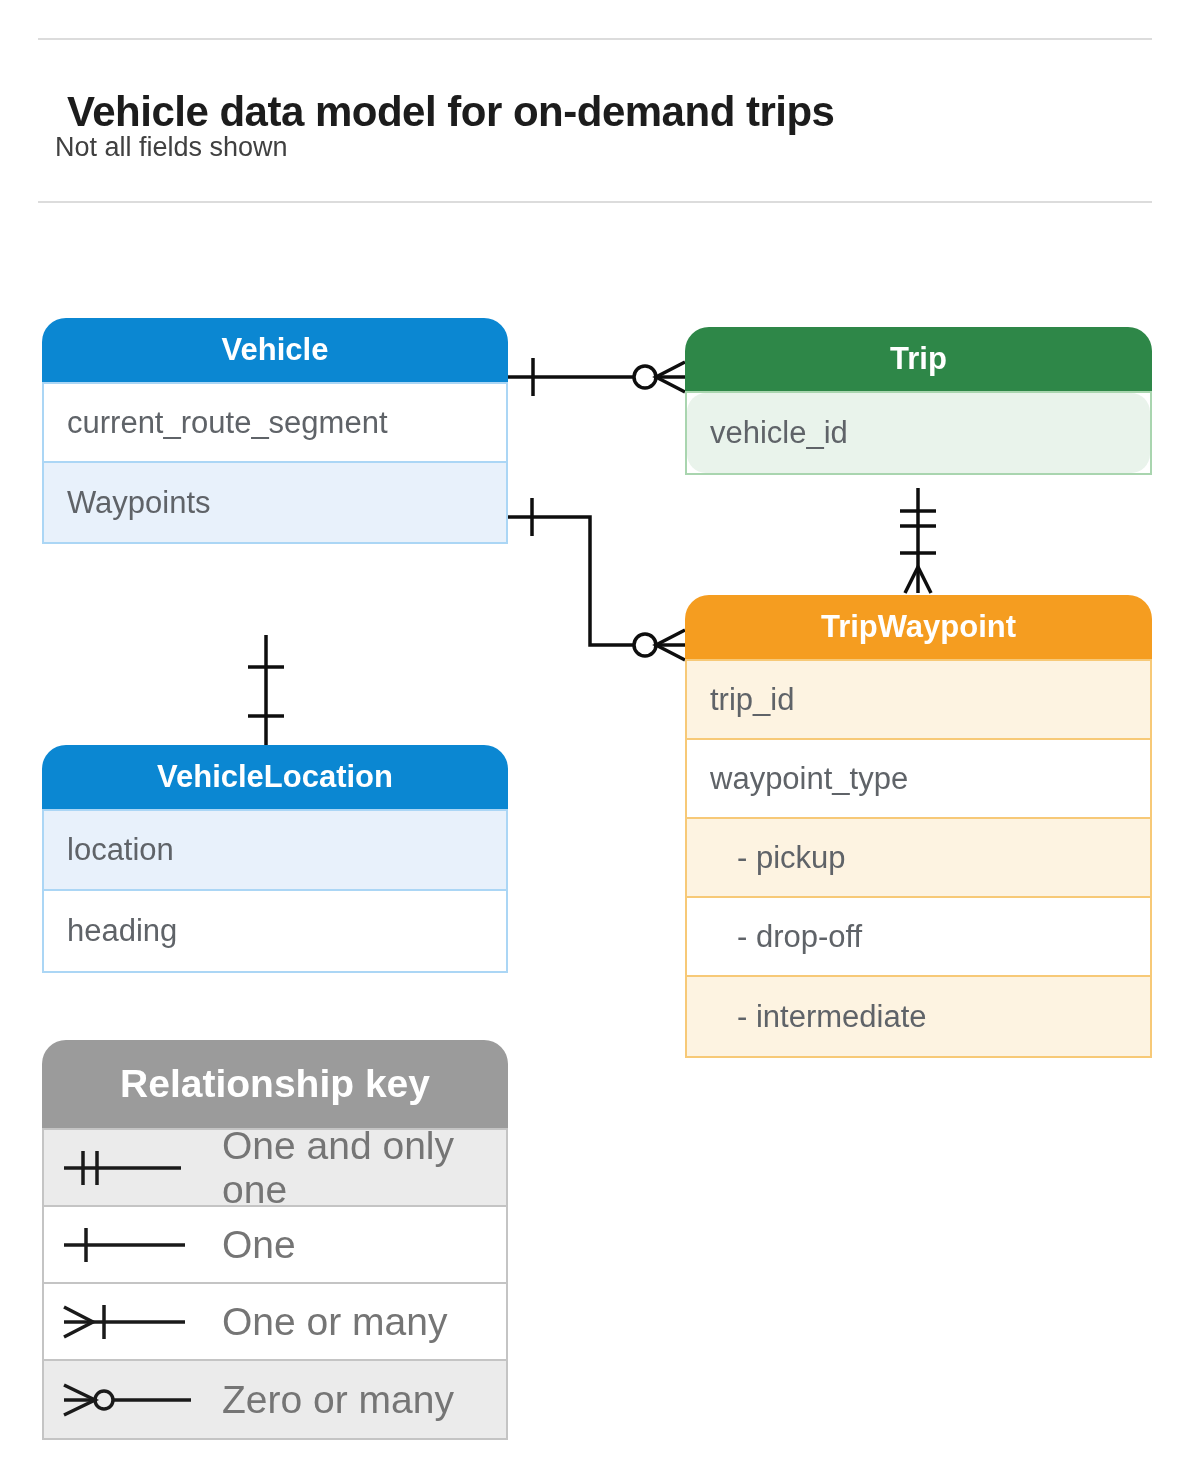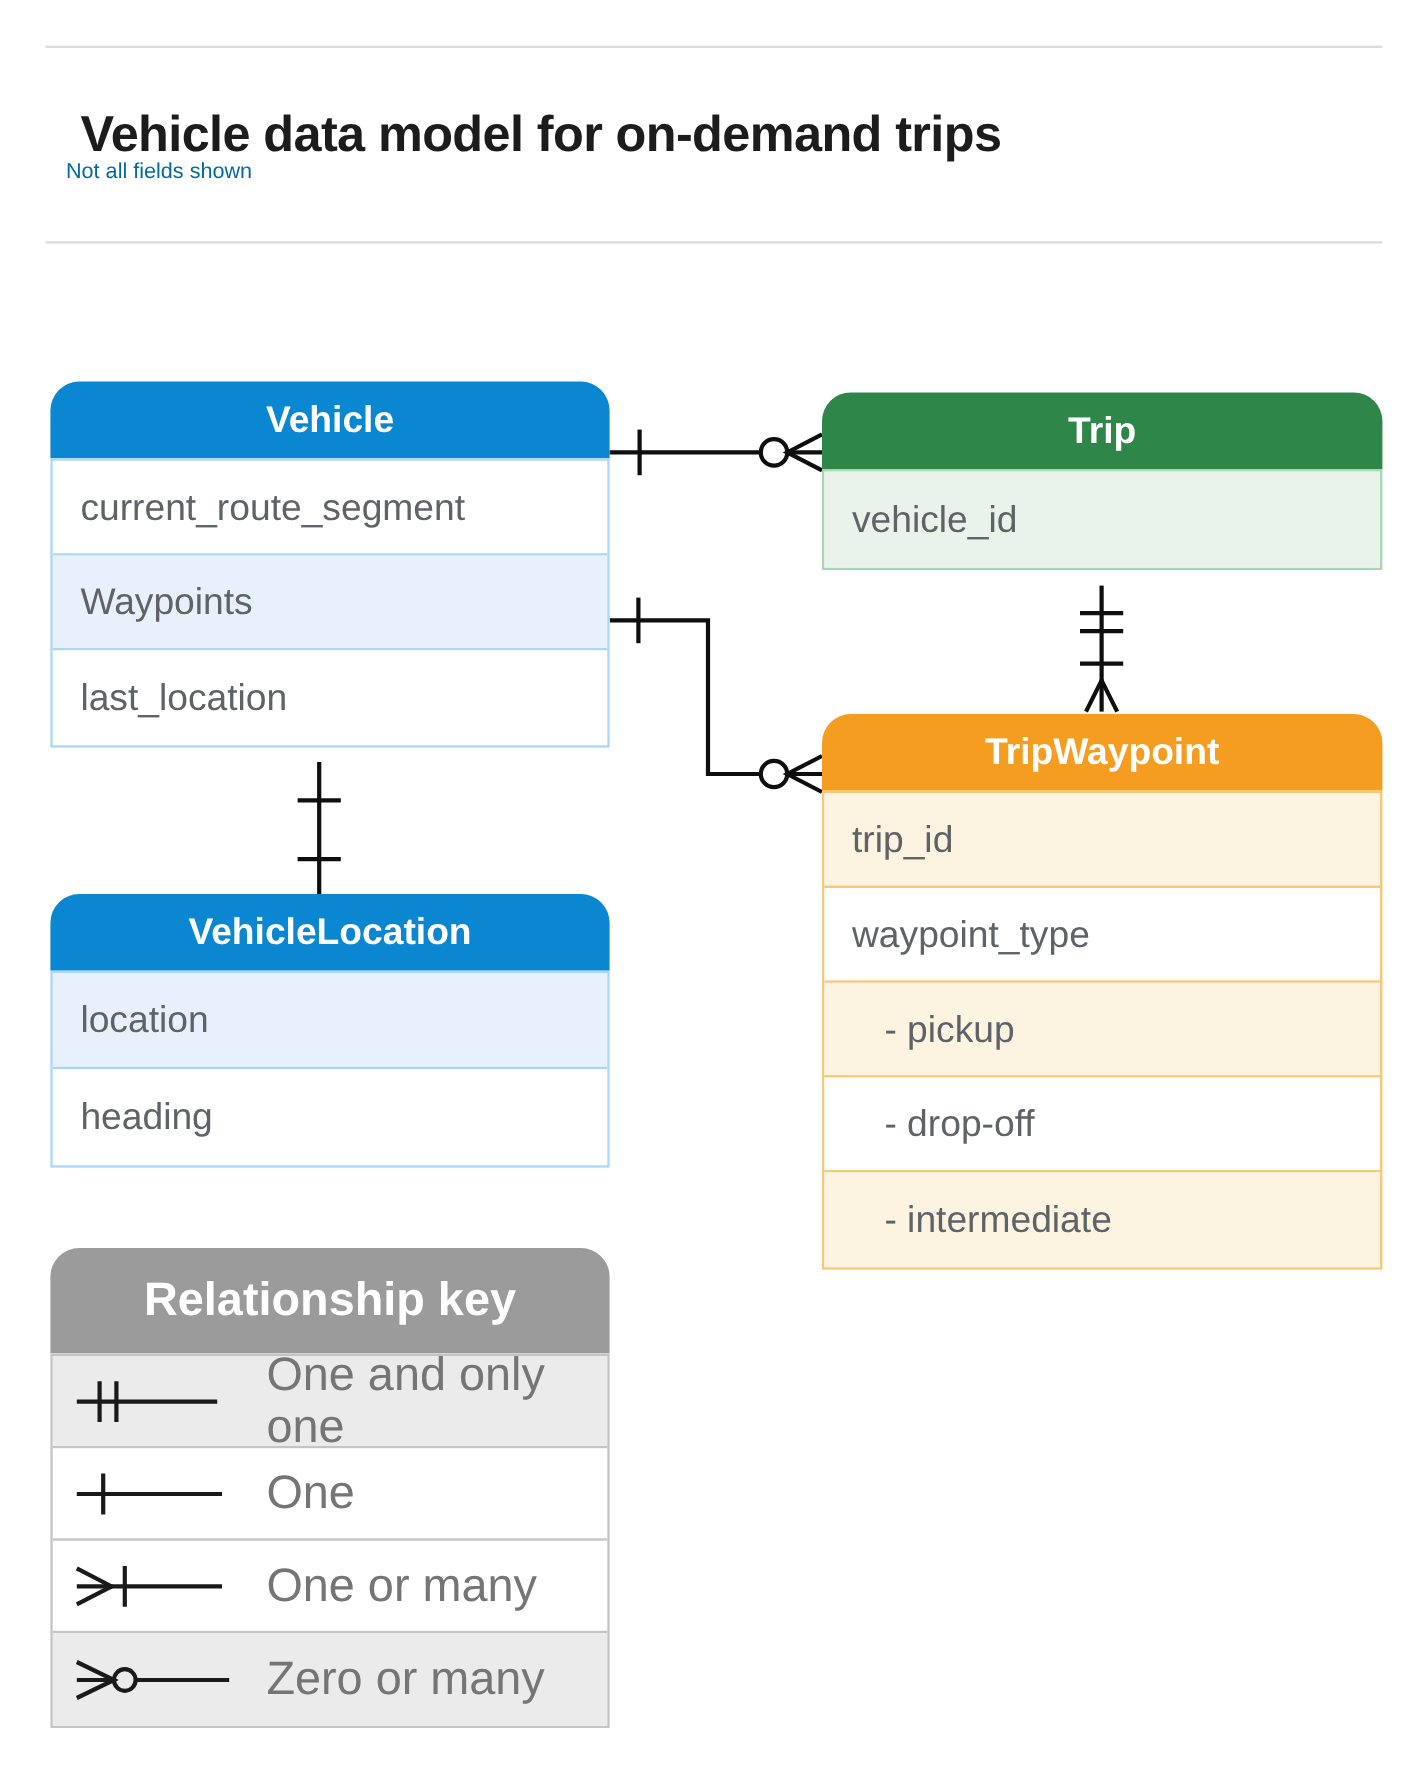--- a/index.html
+++ b/index.html
@@ -9,21 +9,21 @@
   }
   .rule{position:absolute;left:38px;width:1114px;height:0;border-top:2px solid #dcdcdc;}
   .rule-top{top:38px;}
   .rule-mid{top:201px;}
   .page-title{
     position:absolute;left:55px;top:76px;margin:12px;
     font-size:42px;font-weight:700;color:#1c1c1c;letter-spacing:-0.5px;
   }
   .page-subtitle{
     position:absolute;left:55px;top:132px;margin:0;
-    font-size:18px;font-weight:400;color:#0369a1;
+    font-size:27px;font-weight:400;color:#404040;
   }
 
   
   .entity{position:absolute;font-size:31px;}
   .entity-header{
     height:64px;border-radius:24px 24px 0 0;
     display:flex;align-items:center;justify-content:center;
     color:#ffffff;font-weight:700;
   }
   .entity-body{border:2px solid;box-sizing:border-box;background:#fff;}
@@ -36,21 +36,21 @@
   .row.sub{padding-left:50px;}
 
   .blue  .entity-header{background:var(--blue,#0b87d2);}
   .blue  .entity-body{border-color:var(--blue_border,#abd6f5);}
   .blue  .row{border-color:var(--blue_border,#abd6f5);}
   .blue  .row.shaded{background:var(--blue_light,#e8f1fb);}
 
   .green .entity-header{background:var(--green,#2e8748);}
   .green .entity-body{border-color:var(--green_border,#a9d5af);}
   .green .row{border-color:var(--green_border,#a9d5af);}
-  .green .row.shaded{background:var(--green_light,#e9f3eb);}
+  .green .row.shaded{background:var(--green_light,#e9f3eb);border-radius:19px;}
 
   .orange .entity-header{background:var(--orange,#f59d20);}
   .orange .entity-body{border-color:var(--orange_border,#f7c977);}
   .orange .row{border-color:var(--orange_border,#f7c977);}
   .orange .row.shaded{background:var(--orange_light,#fdf3e1);}
 
   #vehicle{left:42px;top:318px;width:466px;}
   #trip{left:685px;top:327px;width:467px;}
   #trip .row{height:80px;}
   #tripwaypoint{left:685px;top:595px;width:467px;}
@@ -116,21 +116,20 @@
       <path d="M248 667 H284"></path>
       <path d="M248 716 H284"></path>
     </g>
   </svg>
 
   <div class="entity blue" id="vehicle">
     <div class="entity-header">Vehicle</div>
     <div class="entity-body">
       <div class="row">current_route_segment</div>
       <div class="row shaded">Waypoints</div>
-      <div class="row">last_location</div>
     </div>
   </div>
 
   <div class="entity green" id="trip">
     <div class="entity-header">Trip</div>
     <div class="entity-body">
       <div class="row shaded">vehicle_id</div>
     </div>
   </div>
 

